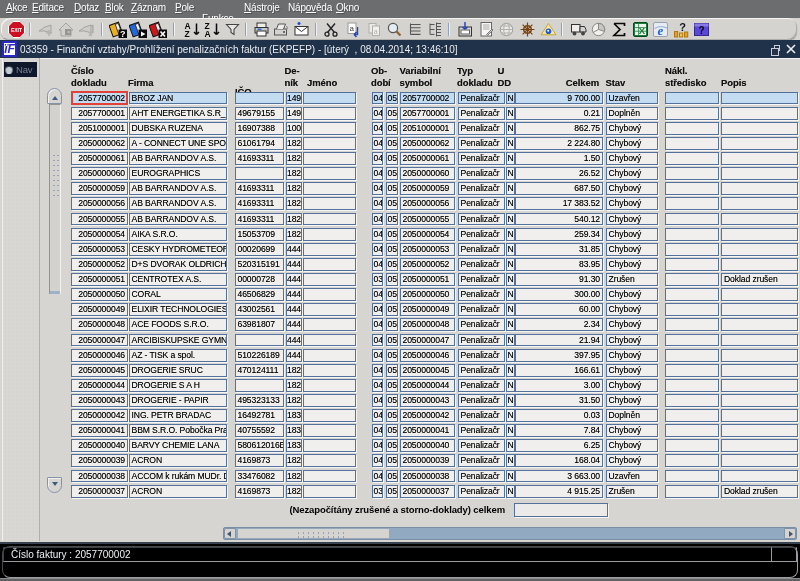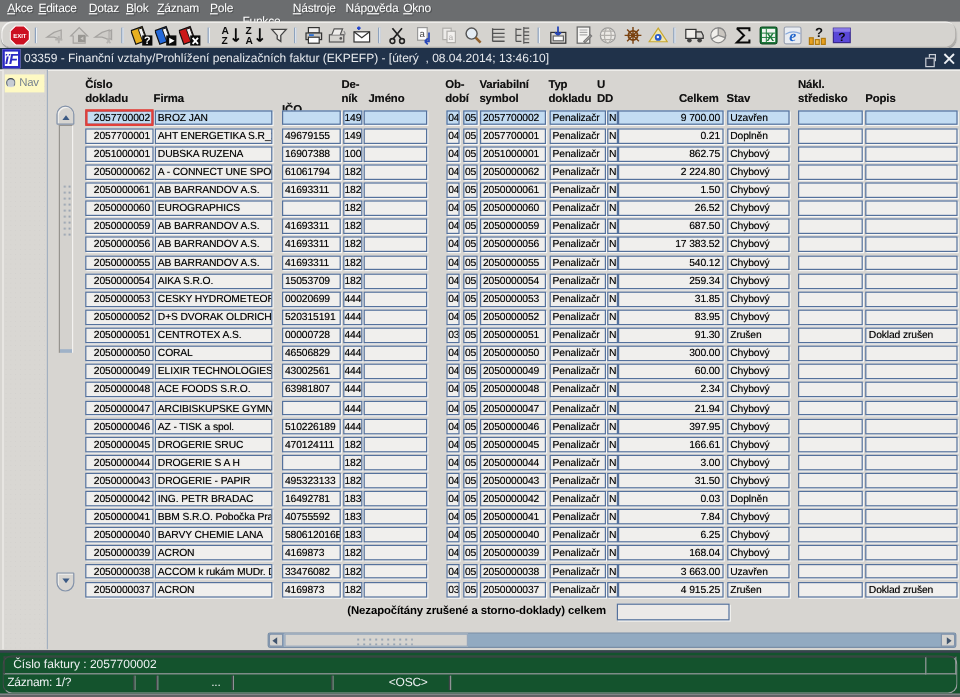--- a/index.html
+++ b/index.html
@@ -13,21 +13,21 @@
 #titlebar { position:absolute; left:0; top:40px; width:800px; height:18px; background:#20324a; color:#e8ebef; font-size:10px; }
 #titlebar .txt { position:absolute; left:20px; top:4px; }
 #tbicon { position:absolute; left:2px; top:1px; width:15px; height:16px; background:#fdfdfd; border:2px solid #2a28c4; font-size:12px; font-style:italic; font-weight:bold; color:#2a28c4; text-align:center; line-height:12px; }
 #tbbtns { position:absolute; right:0; top:0; width:44px; height:18px; }
 #rsticon { position:absolute; left:18px; top:5px; width:6px; height:6px; border:1px solid #c9ced6; background:transparent; }
 #rsticon:after { content:""; position:absolute; left:-4px; top:2px; width:6px; height:6px; border:1px solid #c9ced6; background:#263349; }
 
 #contentbg { position:absolute; left:0; top:58px; width:800px; height:485px; background:#d7d5d1; border-top:1px solid #f4f3f1; border-bottom:1px solid #8f9193; }
 #navpanel { position:absolute; left:2px; top:58px; width:38px; height:483px; background:#d9d7d3; border-right:1px solid #a3b0c0; border-left:1px solid #f1efec;
  background-image:radial-gradient(circle, #d2d0cd 0.6px, transparent 0.8px); background-size:4px 4px; }
-#navtab { position:absolute; left:4px; top:62px; width:33px; height:15px; background:#fef9c3; color:#75818f; font-size:9.5px; line-height:15px; letter-spacing:-0.2px; }
+#navtab { position:absolute; left:4px; top:62px; width:33px; height:15px; background:#0f172a; color:#75818f; font-size:9.5px; line-height:15px; letter-spacing:-0.2px; }
 #navtab .r { display:inline-block; width:8px; height:8px; border-radius:50%; background:#c6ccd4; border:1px solid #6a7482; border-top-color:#39424e; border-bottom-color:#d5d9de; vertical-align:-1px; margin:0 3px 0 1px;}
 #vsb-up { position:absolute; left:47px; top:88px; width:15px; height:16px; background:#d7d5d1; border:1px solid #8493aa; border-radius:7.5px 7.5px 1px 1px; box-shadow:inset 1px 1px 0 #f2f1ef; }
 #vsb-dn { position:absolute; left:47px; top:477px; width:15px; height:16px; background:#d7d5d1; border:1px solid #8493aa; border-radius:1px 1px 7.5px 7.5px; box-shadow:inset 1px 1px 0 #f2f1ef; }
 #vsb-shaft { position:absolute; left:49px; top:104px; width:12px; height:190px; background:#d4d2ce; border-left:1px solid #96948f; border-top:1px solid #96948f; border-right:1px solid #f3f2f0; }
 #vsb-cap { position:absolute; left:50px; top:291px; width:10px; height:3px; background:#9fb2c8; }
 .nr { padding:0 1px !important; }
 .dots { position:absolute; left:51.5px; top:153px; width:8px; height:44px;
  background-image:radial-gradient(circle, #98a3b1 0.8px, transparent 1px); background-size:4px 5px; }
 .arr { position:absolute; width:0; height:0; }
 .hdr { position:absolute; font-size:9.5px; font-weight:bold; color:#111; line-height:11px; letter-spacing:-0.1px; text-shadow:0 0 0.5px rgba(10,10,10,0.5); }
@@ -39,21 +39,21 @@
 .ar { text-align:right; }
 .redbox { position:absolute; height:14.9px; border:2px solid #e2403a; z-index:5; }
 #totlabel { position:absolute; font-size:9.5px; font-weight:bold; top:504px; right:295px; letter-spacing:-0.1px; }
 #totfield { position:absolute; left:514px; top:503px; width:94px; height:14px; background:#eceae8; border:1px solid #54719c; box-shadow:1px 1px 0 rgba(250,250,248,0.9); }
 #hsb { position:absolute; left:223px; top:527px; width:574px; height:13px; background:#92aac1; border:1px solid #7a8ea6; border-radius:2px; }
 #hsb .lbtn,#hsb .rbtn { position:absolute; top:0px; width:12px; height:11px; background:#d6d4d0; border:1px solid #8193ab; }
 #hsb .lbtn { left:0; border-radius:2px 0 0 2px; } #hsb .rbtn { right:0; border-radius:0 2px 2px 0; }
 #hsb .thumb { position:absolute; left:13px; top:0px; width:153px; height:11px; background:#d6d4d0; border:1px solid #98a8bc; }
 #hsb .hdots { position:absolute; left:58px; top:2px; width:48px; height:7px;
  background-image:radial-gradient(circle, #95a2b2 0.8px, transparent 1px); background-size:5px 4px; }
-#status { position:absolute; left:0; top:542px; width:800px; height:39px; background:#14532d; border-top:2.5px solid #39424f; }
+#status { position:absolute; left:0; top:542px; width:800px; height:39px; background:#000000; border-top:2.5px solid #39424f; }
 #sf1 { position:absolute; left:3px; top:3px; width:769px; height:15px; border-top:1px solid #404346; border-left:1px solid #404346; border-bottom:1px solid #989b9e; border-right:1px solid #989b9e; color:#eef0f2; font-size:10px; line-height:14px; padding-left:7px; }
 #sf1b { position:absolute; left:772px; top:3px; width:25px; height:15px; border-top:1px solid #404346; border-bottom:1px solid #989b9e; border-right:1px solid #989b9e; }
 #srow2 { position:absolute; left:0px; top:18px; width:800px; height:15px; color:#eef0f2; font-size:10px; letter-spacing:-0.2px; }
 #srow2 .t { position:absolute; top:2px; }
 .s2sep { position:absolute; top:1px; width:2px; height:12px; border-left:1px solid #43464a; border-right:1px solid #909396; }
 #sbig { position:absolute; left:2px; top:2px; width:796px; height:32px; border:1px solid #474a4d; border-bottom-color:#9b9ea1; border-right-color:#9b9ea1; border-radius:8px; }
 #sbot { position:absolute; left:0; top:34px; width:800px; height:4px; border-top:1px solid #8b8e91; background:#606264; }
 </style></head>
 <body>
 <div id="menubar">
@@ -672,24 +672,14 @@
       <div class="hdots"></div>
     </div>
   <div class="rbtn">
       <div class="arr" style="position:absolute;top:2px;left:4px;border-top:3px solid transparent;border-bottom:3px solid transparent;border-left:4px solid #40546e;"></div>
     </div>
 </div>
 <div id="status">
   <div id="sbig"></div>
   <div id="sf1">Číslo faktury : 2057700002</div>
   <div id="sf1b"></div>
-  <div id="srow2">
-    <span class="t" style="left:6px;">Záznam: 1/?</span>
-    <div class="s2sep" style="left:111px;"></div>
-    <div class="s2sep" style="left:130px;"></div>
-    <span class="t" style="left:176px;">...</span>
-    <div class="s2sep" style="left:193px;"></div>
-    <div class="s2sep" style="left:276px;"></div>
-    <span class="t" style="left:324px;">&lt;OSC&gt;</span>
-    <div class="s2sep" style="left:374px;"></div>
-  </div>
   <div id="sbot"></div>
 </div>
 
 </body></html>

